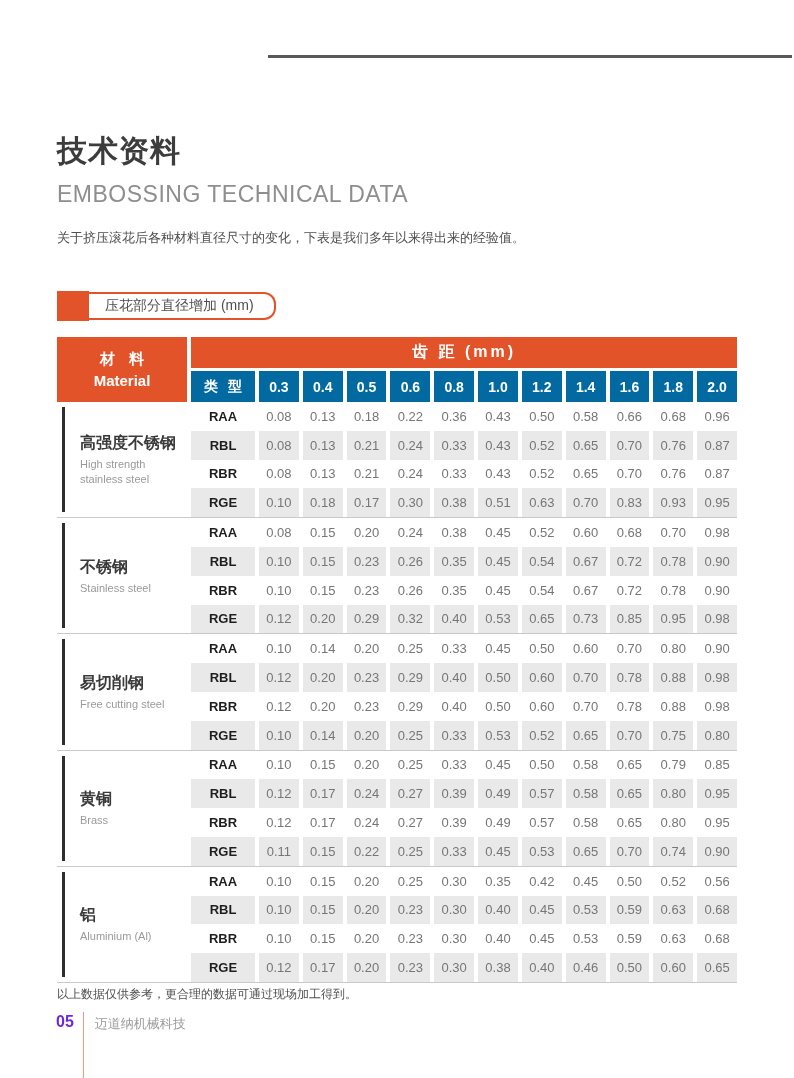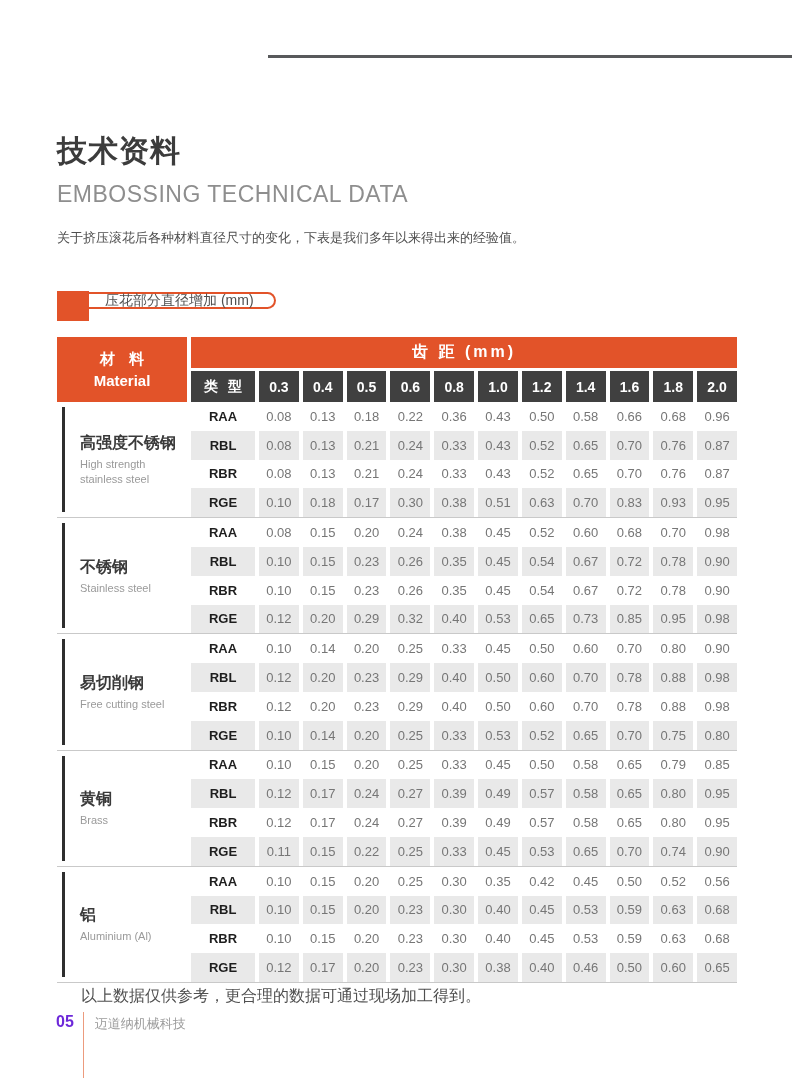--- a/index.html
+++ b/index.html
@@ -22,41 +22,41 @@
   .title { margin:0; font-size:30px; font-weight:bold; color:#3C3C3C; letter-spacing:1px; }
   .subtitle { margin-top:9px; font-size:23px; color:#8E8E8E; letter-spacing:0.5px; }
   .description { position:absolute; left:57px; top:229px; font-size:13px; color:#4F4F4F; }
 
   
   .section-label { position:absolute; left:57px; top:291px; display:flex; height:30px; }
   .section-square { width:32px; height:30px; background:#E25329; }
   .section-text-box {
     border:2px solid #E25329; border-left:none; border-radius:0 12px 12px 0;
     padding:0 20px 0 16px; display:flex; align-items:center;
-    font-size:14px; color:#4F4F4F; height:17px; margin-top:1px;
+    font-size:14px; color:#4F4F4F; height:28px; margin-top:1px;
   }
 
   
   .table { position:absolute; left:57px; top:337px; width:680px; }
   .thead {
     display:grid; grid-template-columns:130px 64px repeat(11,1fr);
     column-gap:4px; row-gap:3px; grid-auto-rows:31px;
   }
   .th-material {
     grid-column:1; grid-row:1 / span 2; background:#E25329; color:#fff;
     display:flex; flex-direction:column; justify-content:center; align-items:center; font-weight:bold;
   }
   .th-material .cn { font-size:15px; letter-spacing:5px; text-indent:5px; }
   .th-material .en { font-size:15px; margin-top:3px; }
   .th-pitch {
     grid-column:2 / -1; background:#E25329; color:#fff; display:flex; align-items:center;
     justify-content:center; font-size:16px; font-weight:bold; letter-spacing:3px;
   }
   .th-type, .th-col {
-    background:#404040; color:#fff; display:flex; align-items:center; justify-content:center;
+    background:#0369a1; color:#fff; display:flex; align-items:center; justify-content:center;
     font-weight:bold; font-size:14px;
   }
   .th-type { letter-spacing:3px; text-indent:3px; }
   .tgroup {
     display:grid; grid-template-columns:130px 64px repeat(11,1fr);
     column-gap:4px; grid-auto-rows:28.8px; border-bottom:1px solid #C9C9C9;
   }
   .mat-cell {
     grid-column:1; grid-row:1 / span 4; position:relative;
     display:flex; flex-direction:column; justify-content:center; padding-left:23px;
@@ -66,21 +66,21 @@
   }
   .mat-cn { font-size:16px; font-weight:bold; color:#3A3A3A; margin-bottom:3px;font-family:Liberation Mono, monospace; }
   .mat-en { font-size:11px; color:#9A9A9A; line-height:1.3; max-width:95px; }
   .t-type { display:flex; align-items:center; justify-content:center;
             font-size:13px; font-weight:bold; color:#1E1E1E; }
   .t-val  { display:flex; align-items:center; justify-content:center;
             font-size:13px; color:#767676; }
   .shade  { background:#E9E9E9; }
 
   
-  .footnote { position:absolute; left:57px; top:986px; font-size:16px; color:#4F4F4F;margin-left:24px; }
+  .footnote { position:absolute; left:57px; top:986px; font-size:12px; color:#4F4F4F; }
   .footer { position:absolute; left:56px; top:1012px; display:flex; align-items:flex-start; }
   .page-num { color:#6d28d9; font-weight:bold; font-size:16px; line-height:1.2; }
   .footer-rule { width:1px; height:66px; background:#EC9B7D; margin:0 11px 0 9px; }
   .company { color:#9B9B9B; font-size:13px; padding-top:3px; }
 </style>
 </head>
 <body>
 
 <div class="page">
 

